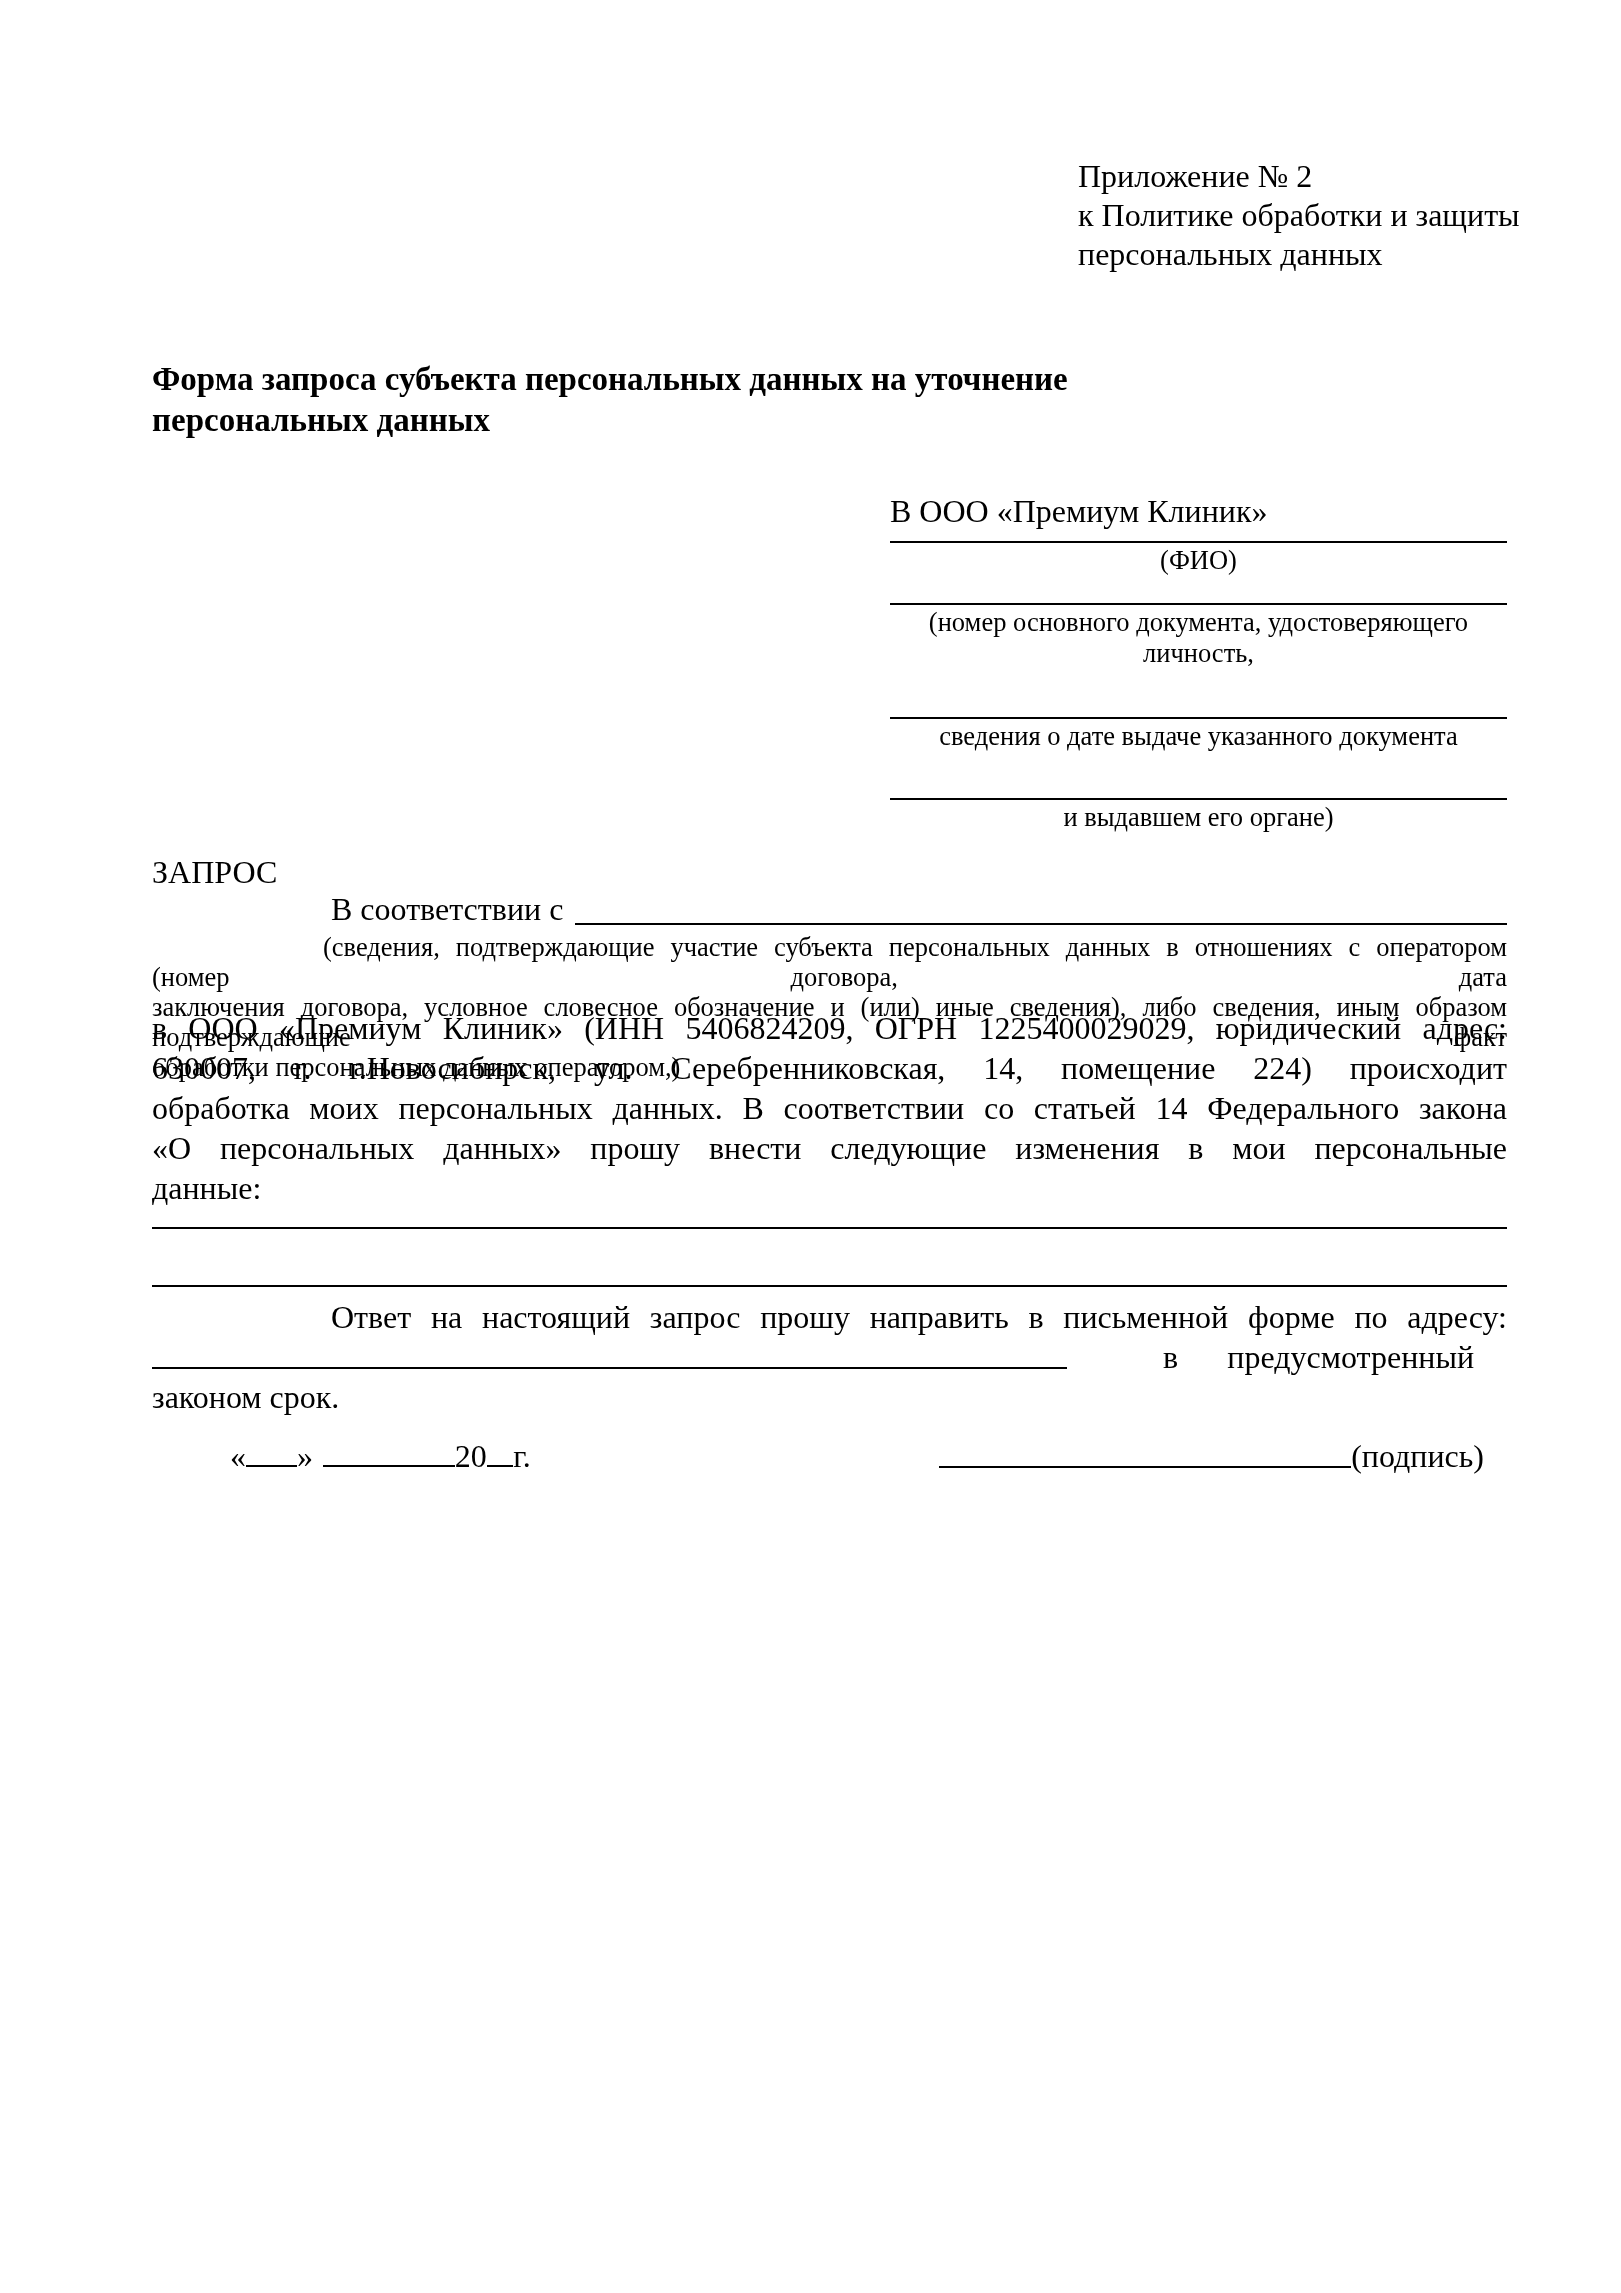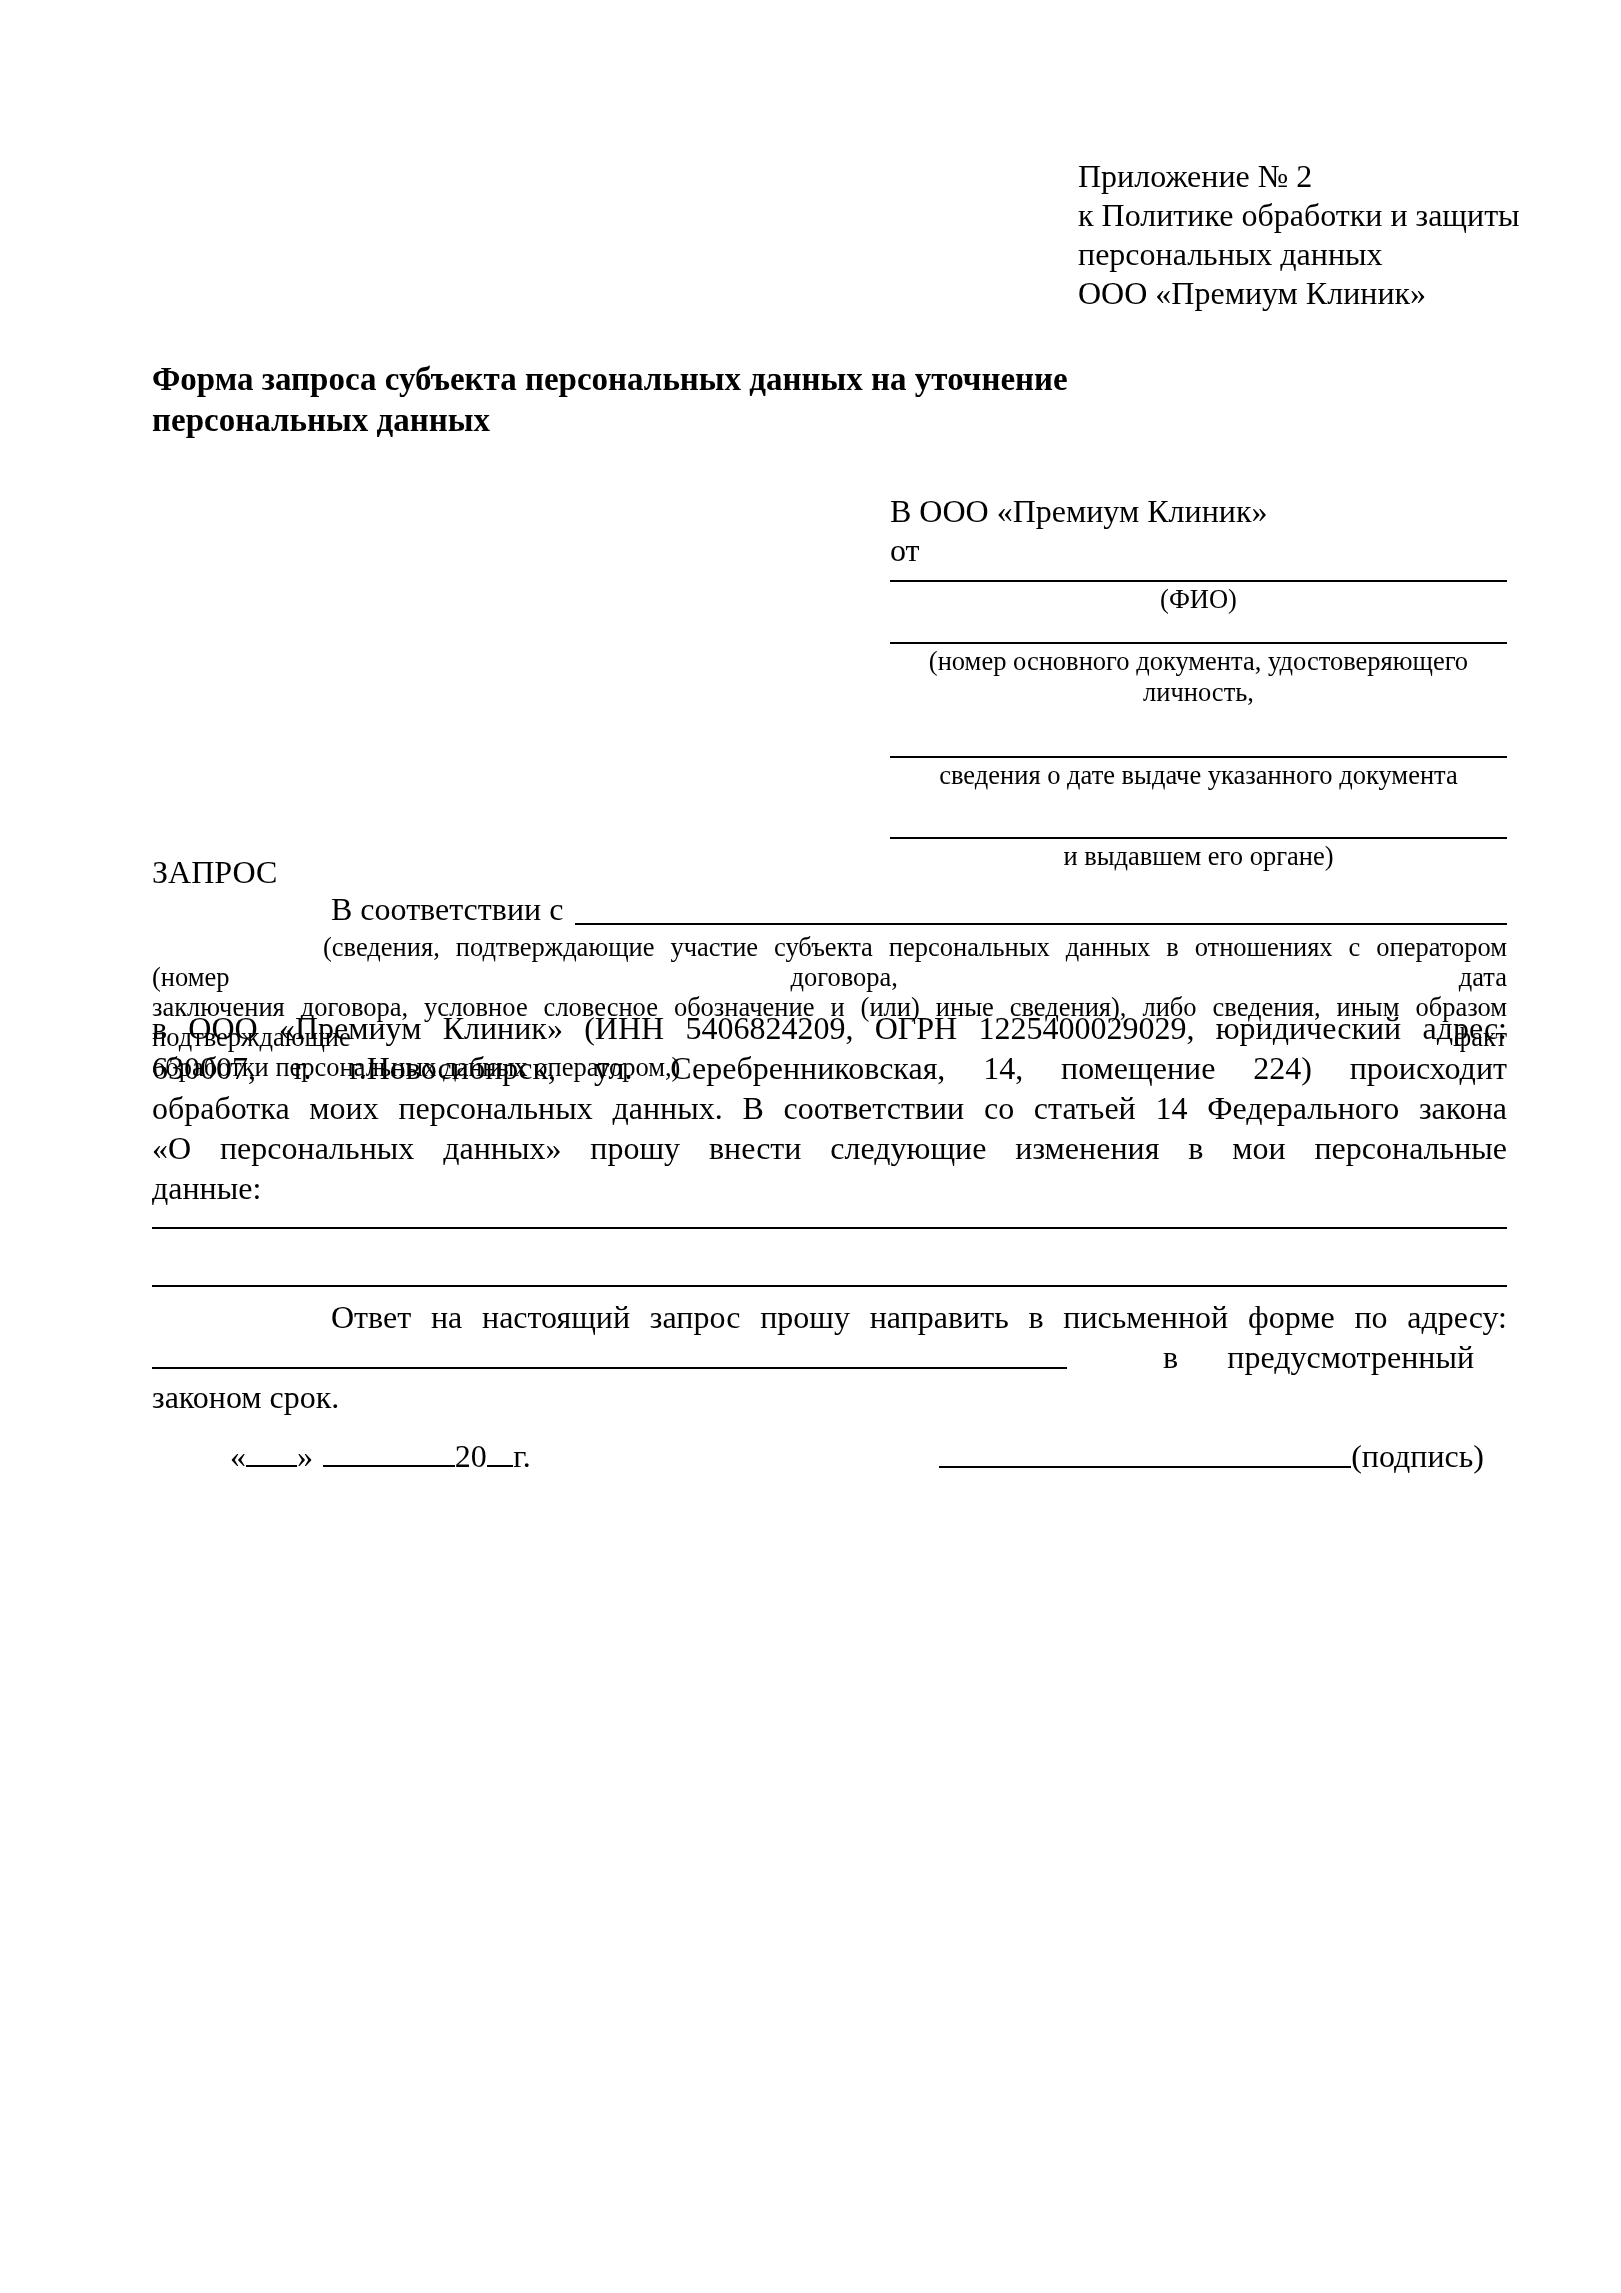--- a/index.html
+++ b/index.html
@@ -80,31 +80,29 @@
 </style>
 </head>
 <body>
 
 <div class="page">
 
   <div class="abs annex-note">
     <div>Приложение № 2</div>
     <div>к Политике обработки и защиты</div>
     <div>персональных данных</div>
-    <div>ООО «Премиум Клиник»</div>
   </div>
 
   <div class="abs doc-title">
     <div>Форма запроса субъекта персональных данных на уточнение</div>
     <div>персональных данных</div>
   </div>
 
   <div class="abs addressee">
     <div>В ООО «Премиум Клиник»</div>
-    <div>от</div>
 
     <div class="rule r1"></div>
     <div class="field-caption">(ФИО)</div>
 
     <div class="rule r2"></div>
     <div class="field-caption">(номер основного документа, удостоверяющего личность,</div>
 
     <div class="rule r3"></div>
     <div class="field-caption">сведения о дате выдаче указанного документа</div>
 

